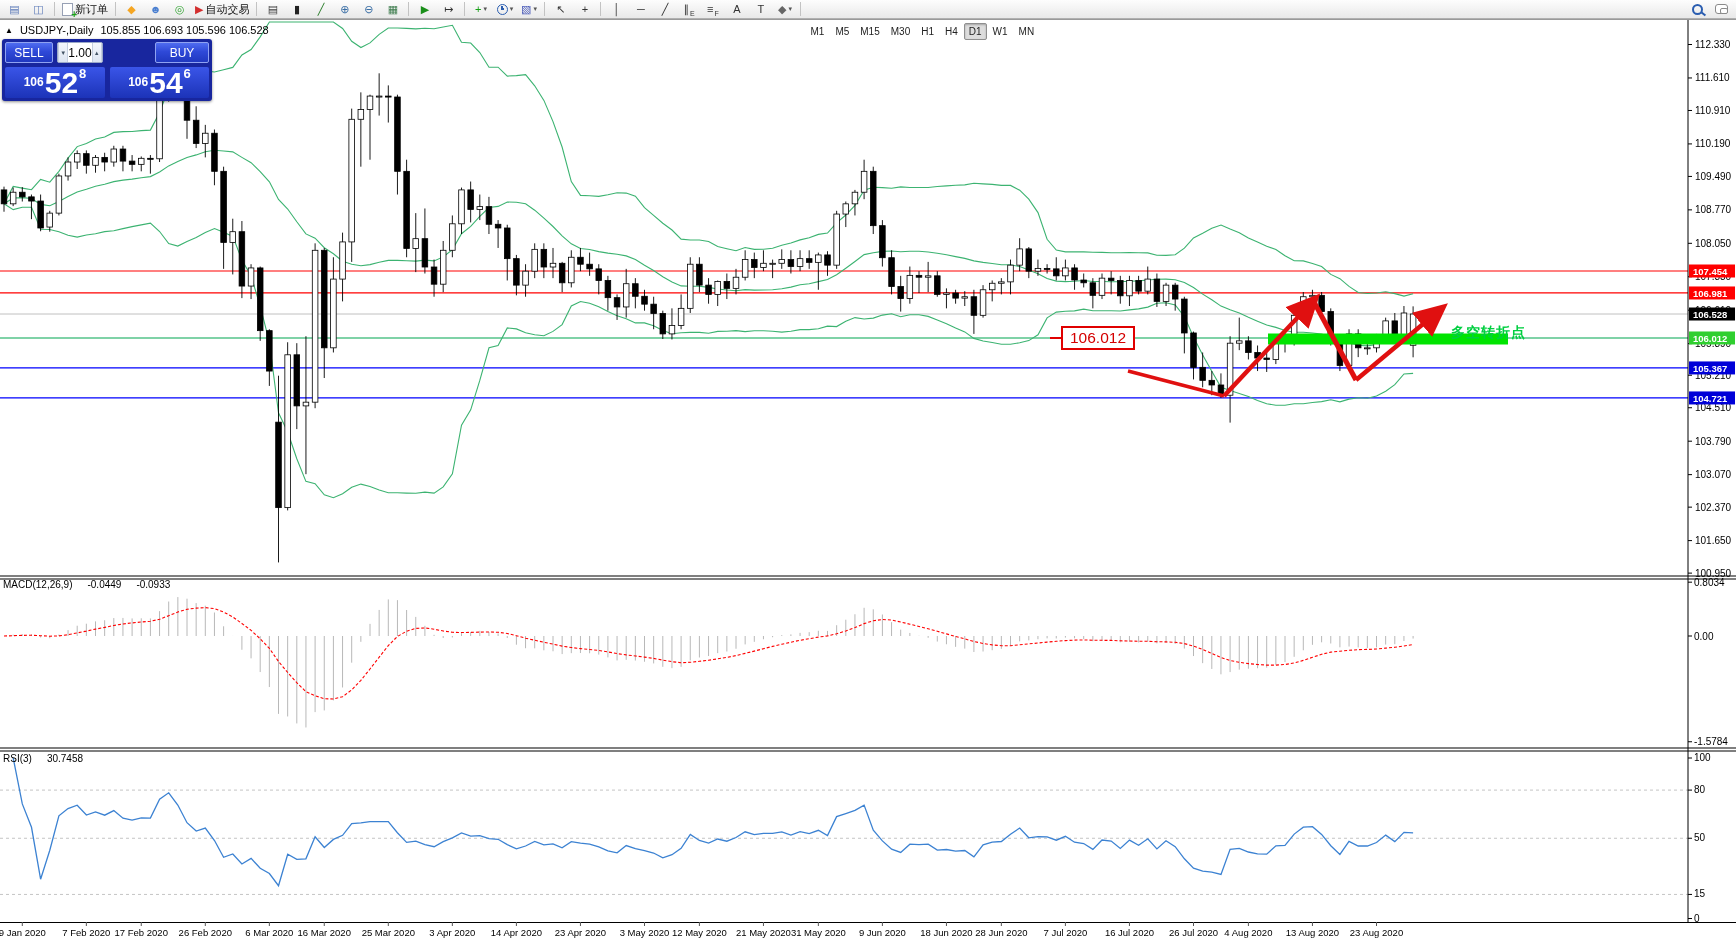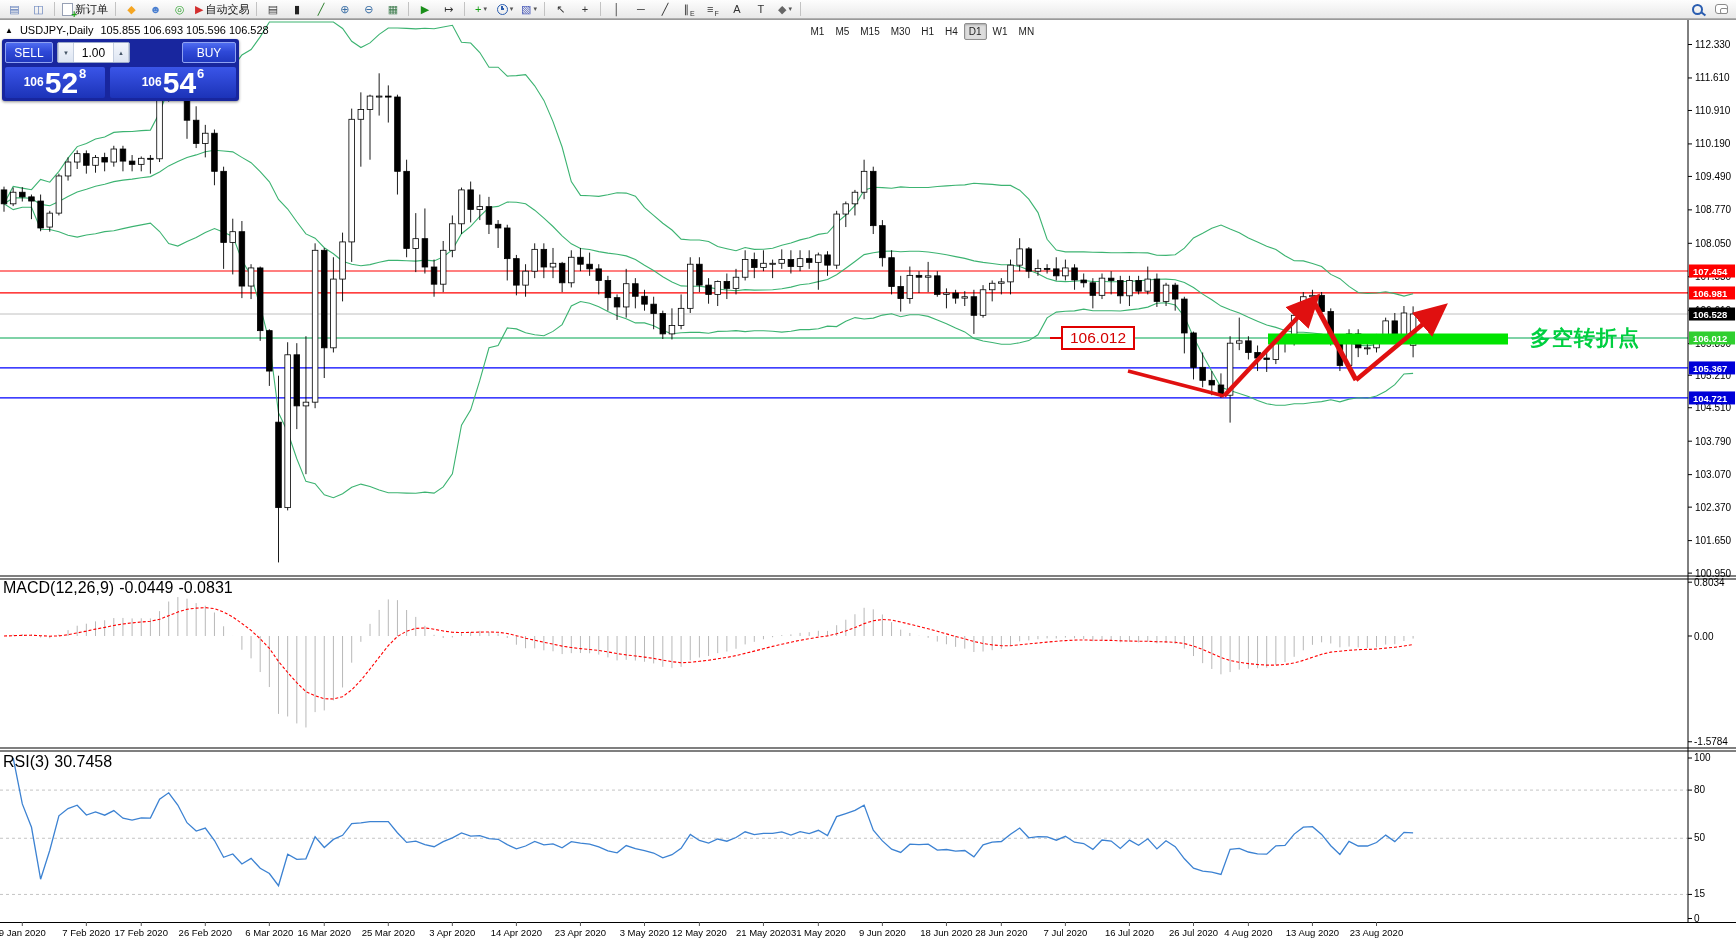--- a/index.html
+++ b/index.html
@@ -30,30 +30,30 @@
   
   svg.chart{position:absolute;left:0;top:0;z-index:1;}
   svg text{font-family:"Liberation Sans",sans-serif;}
   .ax{font-size:10px;fill:#000;}
   .axb{font-size:9.5px;fill:#fff;font-weight:bold;}
   .dax{font-size:9.5px;fill:#000;}
 
   .chart-title{position:absolute;left:5px;top:24px;font-size:11px;color:#000;display:flex;gap:7px;align-items:center;z-index:3;}
   .tmark{font-size:8px;color:#000;}
 
-  .ind-label{position:absolute;left:3px;font-size:16px;color:#000;z-index:3;display:flex;gap:5px;}
+  .ind-label{position:absolute;left:3px;font-size:10px;color:#000;z-index:3;display:flex;gap:15px;}
   .macd-label{top:579px;}
   .rsi-label{top:753px;}
 
   .price-callout{position:absolute;left:1061px;top:326px;width:70px;height:20px;border:2px solid #e00000;
     background:#fff;color:#d40000;font-size:15.5px;display:flex;align-items:center;justify-content:center;z-index:3;}
-  .turn-label{position:absolute;left:1530px;top:324px;font-size:21px;font-weight:bold;color:#00cf40;letter-spacing:1px;z-index:3;white-space:nowrap;}
+  .turn-label{position:absolute;left:1451px;top:324px;font-size:14px;font-weight:bold;color:#00cf40;letter-spacing:1px;z-index:3;white-space:nowrap;}
 
   
-  .trade-panel{position:absolute;left:2px;top:39px;width:237px;background:#18269e;padding:3px;border-radius:3px;
+  .trade-panel{position:absolute;left:2px;top:39px;width:210px;background:#18269e;padding:3px;border-radius:3px;
     box-shadow:0 1px 3px rgba(0,0,0,.45);z-index:5;box-sizing:border-box;}
   .tp-row1{display:flex;gap:4px;height:21px;}
   .tp-btn{border:1px solid #8fa2f2;border-radius:2px;background:linear-gradient(#4f6cf0,#2f49d8 45%,#2038c0);
     color:#fff;font-size:12px;display:flex;align-items:center;justify-content:center;font-family:"Liberation Sans",sans-serif;}
   .sell-btn{width:46px;}
   .buy-btn{width:52px;margin-left:48px;}
   .vol{flex:1;display:flex;background:#fff;border:1px solid #9aa8c8;border-radius:2px;overflow:hidden;}
   .vval{flex:1;display:flex;align-items:center;justify-content:center;font-size:12px;color:#000;}
   .vb{width:14px;display:flex;align-items:center;justify-content:center;font-size:6px;color:#456;
     background:linear-gradient(#f4f7fc,#dde5f2);border-left:1px solid #c5cfdf;border-right:1px solid #c5cfdf;}
@@ -841,21 +841,21 @@
         <span class="pfx">106</span>
         <span class="big">54</span>
         <span class="sup">6</span>
       </div>
     </div>
   </div>
 
   <div class="ind-label macd-label">
     <span>MACD(12,26,9)</span>
     <span>-0.0449</span>
-    <span>-0.0831</span>
+    <span>-0.0933</span>
   </div>
   <div class="ind-label rsi-label">
     <span>RSI(3)</span>
     <span>30.7458</span>
   </div>
 
   <div class="price-callout">106.012</div>
   <div class="turn-label">多空转折点</div>
 </div>
 

